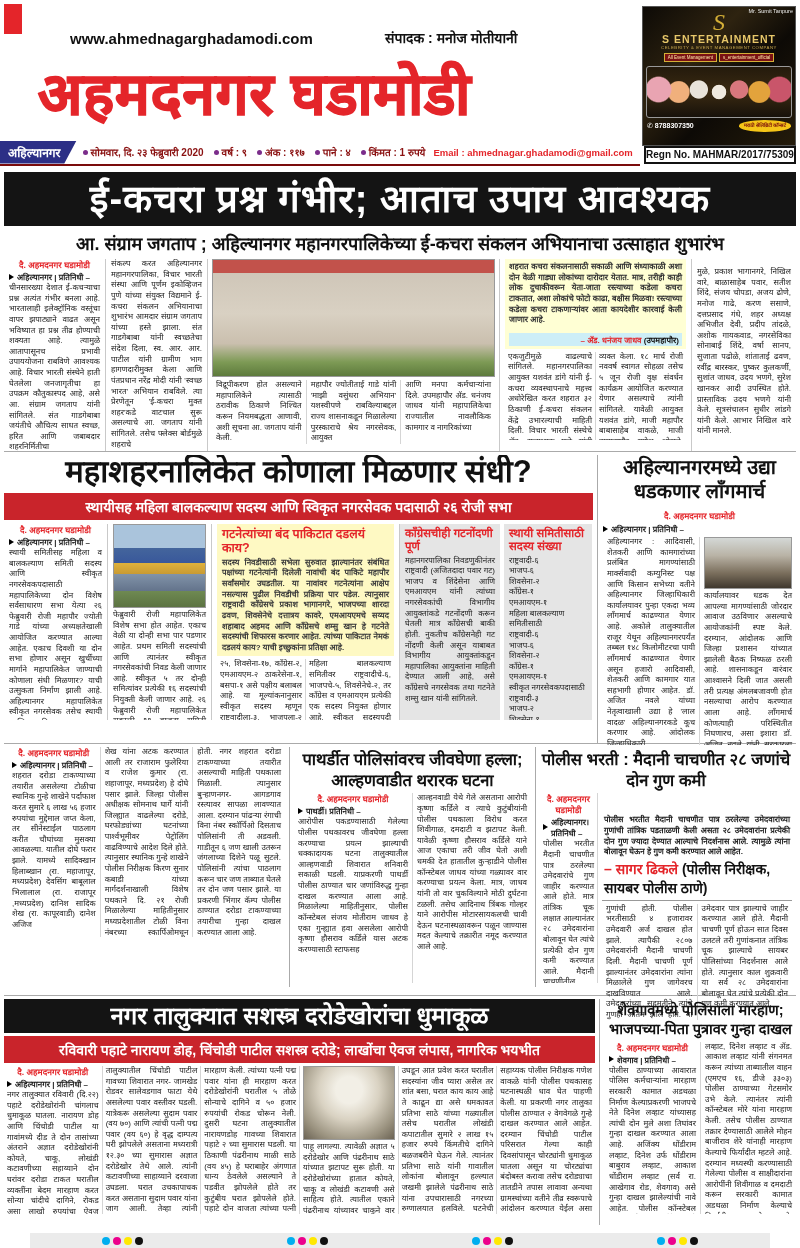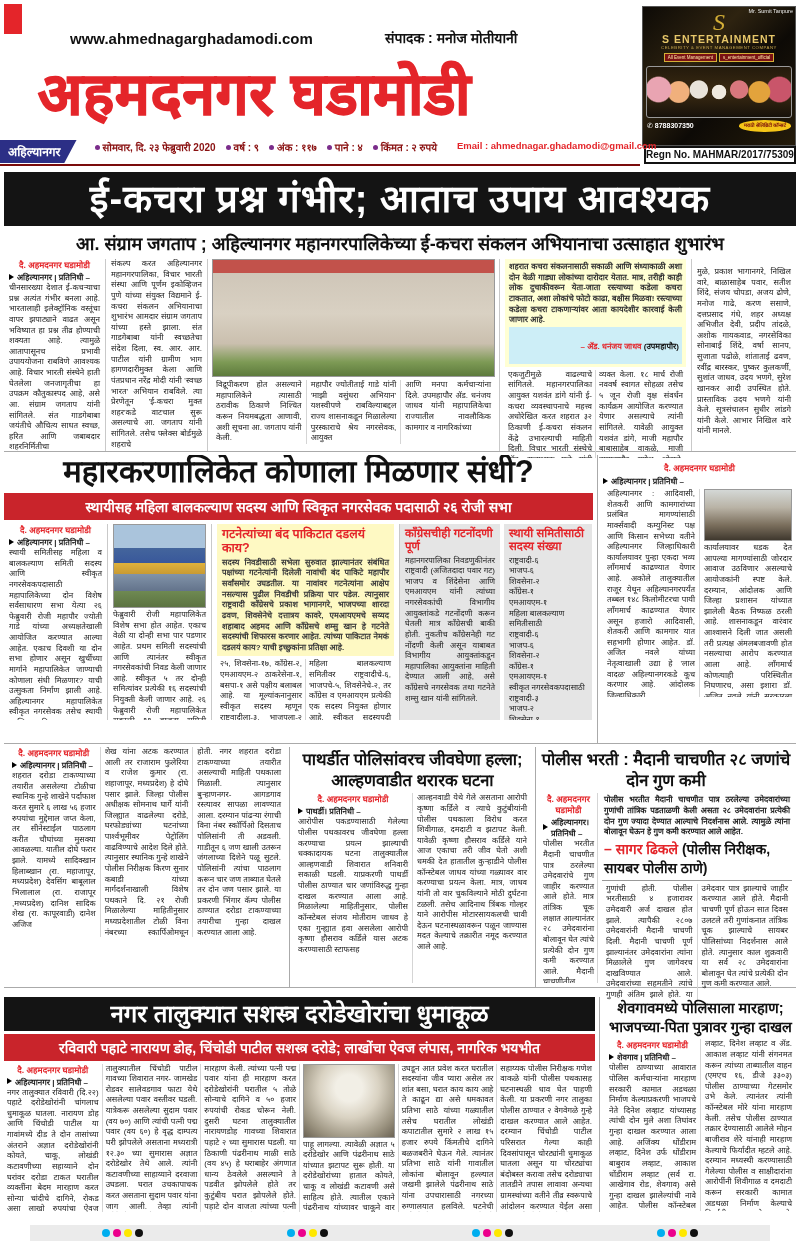--- a/index.html
+++ b/index.html
@@ -25,21 +25,21 @@
      radial-gradient(circle at 36% 45%,#e8e3da 0 9%,transparent 10%),
      radial-gradient(circle at 50% 50%,#efe9df 0 9%,transparent 10%),
      radial-gradient(circle at 64% 45%,#d8777d 0 9%,transparent 10%),
      radial-gradient(circle at 78% 50%,#e2a33c 0 9%,transparent 10%),
      radial-gradient(circle at 92% 45%,#c9556a 0 9%,transparent 10%),
      linear-gradient(180deg,#241a0c 0%,#3a2a12 50%,#17110a 100%);}
   .ad-bottom{display:flex;justify-content:space-between;align-items:center;padding:0 4px;}
   .ad-phone{font-size:7px;color:#fff;font-weight:bold;}
   .ad-badge{background:#f5c518;color:#7a0c0c;font-size:5px;font-weight:bold;text-align:center;border-radius:50%;padding:3px 5px;line-height:1.1;}
   .regn{position:absolute;right:4px;top:146px;width:152px;height:18px;border:2px solid #111;box-sizing:border-box;background:#fff;font-size:10px;font-weight:bold;text-align:center;line-height:14px;color:#111;}
-  .date-strip{position:absolute;left:0;top:140px;width:640px;height:24px;border-bottom:2px solid #7a0c0c;display:flex;align-items:flex-start;gap:12px;}
+  .date-strip{position:absolute;left:0;top:140px;width:640px;height:24px;border-bottom:2px solid #7a0c0c;display:flex;align-items:center;}
   .edition{background:#2c2f86;color:#fff;font-weight:bold;font-size:12px;padding:3px 16px 3px 8px;clip-path:polygon(0 0,100% 0,84% 100%,0 100%);}
   .strip-items{display:flex;align-items:center;gap:10px;margin-left:6px;}
   .strip-item{display:flex;align-items:center;gap:3px;font-size:10px;font-weight:bold;color:#8a1111;white-space:nowrap;}
   .pbul{width:5px;height:5px;border-radius:50%;background:#7b2d8b;}
   .strip-email{font-size:9.5px;font-weight:bold;color:#e4252a;margin-left:8px;white-space:nowrap;}
 
   
   .banner{background:#141414;color:#fff;font-weight:bold;text-align:center;}
   .lead-banner{margin:2px 4px 0;height:54px;line-height:54px;font-size:38px;letter-spacing:1px;white-space:nowrap;overflow:hidden;}
   .lead-sub{text-align:center;font-weight:bold;font-size:18px;margin:5px 0 4px;color:#111;white-space:nowrap;overflow:hidden;}
@@ -59,21 +59,21 @@
   .lead-center{width:292px;border-right:1px solid #c9c9c9;padding:0 4px;box-sizing:border-box;}
   .lead-photo{height:118px;background:
      linear-gradient(180deg,#c2524b 0%,#c2524b 11%,#cfc6b8 11%,#d9d1c3 46%,#cabfae 72%,#7d9a55 88%,#5d7a3c 100%);}
   .lead-caps{display:flex;margin-top:3px;height:64px;}
   .lead-cap{flex:1;border-right:1px solid #d5d5d5;padding:0 4px;box-sizing:border-box;overflow:hidden;}
   .lead-cap:last-child{border-right:none;}
   .lead-right{width:192px;border-right:1px solid #c9c9c9;padding:0 5px;box-sizing:border-box;}
   .lead-far{width:104px;padding:0 5px;box-sizing:border-box;overflow:hidden;margin-top:8px;}
   .quote-yellow{background:#ffffd4;padding:3px 4px;}
   .quote-yellow .txt{font-weight:bold;color:#333;}
-  .quote-by-line{background:#cdeef7;text-align:right;font-size:8px;padding:13px 3px;margin-top:1px;}
+  .quote-by-line{background:#cdeef7;text-align:right;font-size:8px;padding:1px 3px;margin-top:7px;}
   .qname{color:#e4252a;font-weight:bold;}
   .qrole{color:#111;font-weight:bold;}
   .lead-under{display:flex;margin-top:3px;height:88px;}
   .lead-under .ucol{flex:1;border-right:1px solid #d5d5d5;padding:0 3px;box-sizing:border-box;overflow:hidden;}
   .lead-under .ucol:last-child{border-right:none;}
 
   
   .row2{display:flex;height:288px;margin:0 4px;}
   .row2-left{width:594px;border-right:1px solid #aaa;padding-right:4px;box-sizing:border-box;}
   .row2-right{width:198px;padding-left:5px;box-sizing:border-box;}
@@ -105,30 +105,30 @@
   .row3{display:flex;height:240px;margin:0 4px;}
   .a3{padding:0 4px;box-sizing:border-box;border-right:1px solid #aaa;}
   .a3:last-child{border-right:none;}
   .a3-a{width:286px;}
   .a3-b{width:246px;}
   .a3-c{width:260px;}
   .h3{font-size:16.5px;font-weight:bold;text-align:center;line-height:1.25;color:#111;margin:2px 0 3px;}
   .r3cols{display:flex;height:190px;}
   .r3col{flex:1;border-right:1px solid #d5d5d5;padding:0 4px;box-sizing:border-box;overflow:hidden;}
   .r3col:last-child{border-right:none;}
-  .bq{border-bottom:1px solid #999;padding:2px 2px 3px;margin-bottom:3px;}
+  .bq{border-bottom:1px solid #999;padding:2px 2px 3px;margin-bottom:3px;margin-top:20px;}
   .bq .txt{font-weight:bold;}
   .bq-by{text-align:left;font-size:14px;margin-top:1px;}
   .bharti-flex{display:flex;height:190px;}
   .bharti-c1{width:58px;border-right:1px solid #d5d5d5;padding:0 3px;box-sizing:border-box;overflow:hidden;}
   .bharti-rest{flex:1;padding-left:4px;}
   .bharti-2cols{display:flex;height:116px;}
 
   
-  .row4{display:flex;height:226px;margin:0 4px;align-items:center;}
+  .row4{display:flex;height:226px;margin:8px 4px;}
   .row4-left{width:596px;border-right:1px solid #aaa;padding-right:4px;box-sizing:border-box;}
   .row4-right{width:196px;padding-left:5px;box-sizing:border-box;}
   .daroda-banner{height:34px;line-height:34px;font-size:24px;white-space:nowrap;overflow:hidden;}
   .daroda-red{margin:3px 0;font-size:14px;}
   .daroda-cols{display:flex;height:148px;}
   .dcol{flex:1;border-right:1px solid #d5d5d5;padding:0 3px;box-sizing:border-box;overflow:hidden;}
   .dcol:last-child{border-right:none;}
   .oldman-photo{height:74px;background:radial-gradient(circle at 50% 32%,#f2efe6 0 20%,#d9d2c2 45%,#9a927f 78%,#6b6354 100%);margin-bottom:2px;}
   .shev-h{font-size:14.5px;font-weight:bold;text-align:center;line-height:1.3;color:#111;margin:2px 0 3px;}
   .shev-cols{display:flex;height:172px;}
@@ -181,21 +181,21 @@
         <span class="strip-item">
             <span class="pbul"></span>
             <span>अंक : ११७</span>
           </span>
         <span class="strip-item">
             <span class="pbul"></span>
             <span>पाने : ४</span>
           </span>
         <span class="strip-item">
             <span class="pbul"></span>
-            <span>किंमत : २ रुपये</span>
+            <span>किंमत : 1 रुपये</span>
           </span>
       </span>
       <span class="strip-email">Email : ahmednagar.ghadamodi@gmail.com</span>
     </div>
   </div>
 
   <div>
     <div class="banner lead-banner">ई-कचरा प्रश्न गंभीर; आताच उपाय आवश्यक</div>
     <div class="lead-sub">आ. संग्राम जगताप ; अहिल्यानगर महानगरपालिकेच्या ई-कचरा संकलन अभियानाचा उत्साहात शुभारंभ</div>
     <div class="cols lead-body">
@@ -230,21 +230,21 @@
           <div class="ucol txt">एकजुटीमुळे वाढल्याचे सांगितले. महानगरपालिका आयुक्त यशवंत डांगे यांनी ई-कचरा व्यवस्थापनाचे महत्त्व अधोरेखित करत शहरात ३२ ठिकाणी ई-कचरा संकलन केंद्रे उभारल्याची माहिती दिली. विचार भारती संस्थेचे ॲड. राजाभाऊ मुळे यांनी पुढील काळात 'ड्रोन मुक्त' व 'फ्लेक्स बोर्ड मुक्त' अहिल्यानगर घडविण्याचा निर्धार</div>
           <div class="ucol txt">व्यक्त केला. १८ मार्च रोजी नववर्ष स्वागत सोहळा तसेच ५ जून रोजी वृक्ष संवर्धन कार्यक्रम आयोजित करण्यात येणार असल्याचे त्यांनी सांगितले. यावेळी आयुक्त यशवंत डांगे, माजी महापौर बाबासाहेब वाकळे, माजी उपमहापौर गणेश भोसले, ॲड. राजाभाऊ मुळे, सुधीर लांडगे, अरविंद पारगावकर,</div>
         </div>
       </div>
       <div class="lead-far txt">मुळे, प्रकाश भागानगरे, निखिल वारे, बाळासाहेब पवार, सतीश शिंदे, संजय चोपडा, अजय ढोणे, मनोज गाढे, करण ससाणे, दत्तप्रसाद गंधे, शहर अध्यक्ष अभिजीत देवी, प्रदीप तांदळे, अशोक गायकवाड, नगरसेविका सोनाबाई शिंदे, वर्षा सानप, सुजाता पढोळे, शांताताई ढवण, रवींद्र बारस्कर, पुष्कर कुलकर्णी, सुशांत जाधव, उदय भणगे, सुरेश खानकर आदी उपस्थित होते. प्रास्ताविक उदय भणगे यांनी केले. सूत्रसंचालन सुधीर लांडगे यांनी केले. आभार निखिल वारे यांनी मानले.</div>
     </div>
   </div>
 
   <div class="sect row2">
     <div class="row2-left">
-      <div class="h2">महारकरणालिकेत कोणाला मिळणार संधी?</div>
+      <div class="h2">महाशहरनालिकेत कोणाला मिळणार संधी?</div>
       <div class="redbar">स्थायीसह महिला बालकल्याण सदस्य आणि स्विकृत नगरसेवक पदासाठी २६ रोजी सभा</div>
       <div class="muni-body">
         <div class="col muni-c1">
           <div class="tag">दै. अहमदनगर घडामोडी</div>
           <div class="dl">
               <span class="tri"></span>
               <span>अहिल्यानगर | प्रतिनिधी –</span>
             </div>
           <div class="txt">स्थायी समितीसह महिला व बालकल्याण समिती सदस्य आणि स्वीकृत नगरसेवकपदासाठी महापालिकेच्या दोन विशेष सर्वसाधारण सभा येत्या २६ फेब्रुवारी रोजी महापौर ज्योती गाडे यांच्या अध्यक्षतेखाली आयोजित करण्यात आल्या आहेत. एकाच दिवशी या दोन सभा होणार असून खुर्चीच्या मार्गाने महापालिकेत जाण्याची कोणाला संधी मिळणार? याची उत्सुकता निर्माण झाली आहे. अहिल्यानगर महापालिकेत स्वीकृत नगरसेवक तसेच स्थायी आणि महिला बालकल्याण समिती सदस्य पदांच्या निवडीसाठी २६</div>
         </div>
@@ -281,20 +281,21 @@
 काँग्रेस-१
 एमआयएम-१
 स्वीकृत नगरसेवकपदासाठी
 राष्ट्रवादी-३
 भाजप-२
 शिवसेना-१</div>
         </div>
       </div>
     </div>
     <div class="row2-right">
+      <div class="h3r">अहिल्यानगरमध्ये उद्या धडकणार लाँगमार्च</div>
       <div style="text-align:center;margin-top:2px;">
         <span class="tag">दै. अहमदनगर घडामोडी</span>
       </div>
       <div class="dl">
           <span class="tri"></span>
           <span>अहिल्यानगर | प्रतिनिधी –</span>
         </div>
       <div class="lm-body">
         <div class="lm-c txt">अहिल्यानगर : आदिवासी, शेतकरी आणि कामगारांच्या प्रलंबित मागण्यांसाठी मार्क्सवादी कम्युनिस्ट पक्ष आणि किसान सभेच्या वतीने अहिल्यानगर जिल्हाधिकारी कार्यालयावर पुन्हा एकदा भव्य लाँगमार्च काढण्यात येणार आहे. अकोले तालुक्यातील राजूर येथून अहिल्यानगरपर्यंत तब्बल १४८ किलोमीटरचा पायी लाँगमार्च काढण्यात येणार असून हजारो आदिवासी, शेतकरी आणि कामगार यात सहभागी होणार आहेत. डॉ. अजित नवले यांच्या नेतृत्वाखाली उद्या हे 'लाल वादळ' अहिल्यानगरकडे कूच करणार आहे. आंदोलक जिल्हाधिकारी</div>
         <div class="lm-c">

